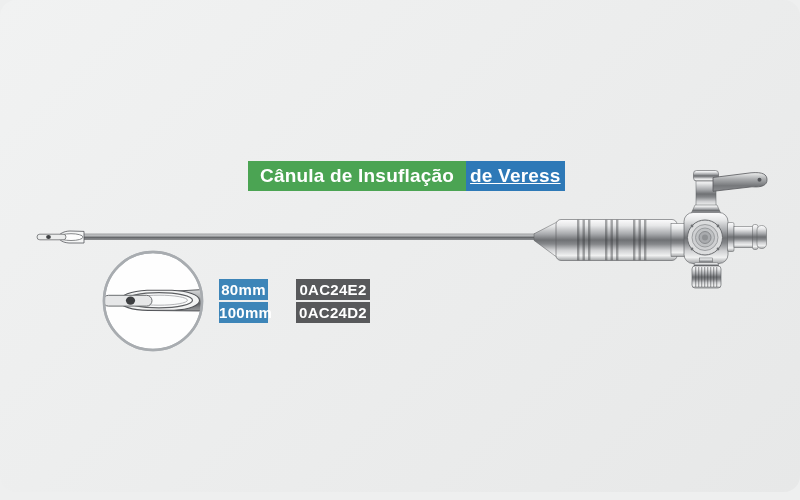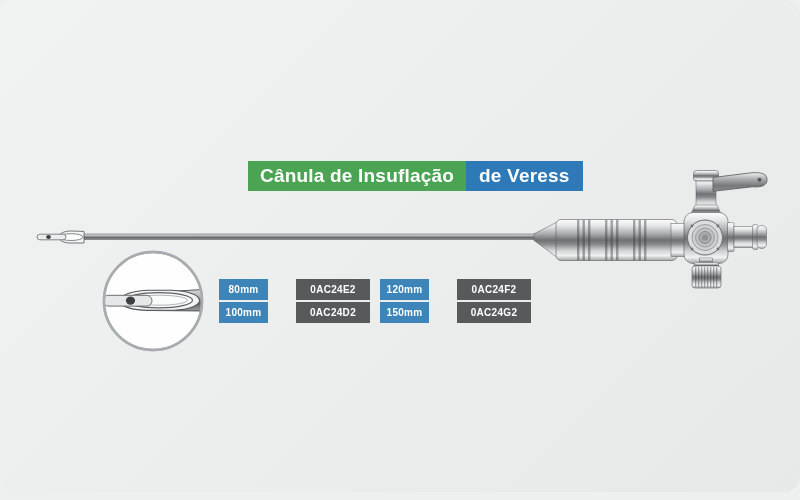--- a/index.html
+++ b/index.html
@@ -18,31 +18,31 @@
   
   .title{
     position:absolute;left:248px;top:161px;
     display:flex;height:30px;white-space:nowrap;
   }
   .title .seg{
     color:#fff;font-size:19px;font-weight:bold;
     line-height:30px;letter-spacing:0.2px;
   }
   .title .seg.green{background:var(--title-green,#4ba453);padding:0 12px;}
-  .title .seg.blue{background:var(--title-blue,#2e79b7);padding:0 13px;}
+  .title .seg.blue{background:var(--title-blue,#2e79b7);padding:0 4px;text-decoration:underline;}
 
   
   .size-table{
     position:absolute;left:219px;top:279px;
     display:flex;gap:10px;
   }
   .pair-col{display:grid;grid-template-columns:auto auto;gap:2px;}
   .cell{
     height:21px;line-height:21px;text-align:center;color:#fff;
-    font-size:10px;font-weight:bold;letter-spacing:0.3px;
+    font-size:15px;font-weight:bold;letter-spacing:0.3px;
     font-family:"Liberation Sans",sans-serif;
   }
   .cell.size{width:49px;background:var(--size-badge-blue,#3d85b8);}
   .cell.code{width:74px;background:var(--code-badge-gray,#58595b);margin-left:26px;}
 </style>
 </head>
 <body>
 
 <div class="stage">
 
@@ -166,21 +166,15 @@
     <div class="seg blue">de Veress</div>
   </div>
 
   <div class="size-table">
     <div class="pair-col">
       <span class="cell size">80mm</span>
       <span class="cell code">0AC24E2</span>
       <span class="cell size">100mm</span>
       <span class="cell code">0AC24D2</span>
     </div>
-    <div class="pair-col">
-      <span class="cell size">120mm</span>
-      <span class="cell code">0AC24F2</span>
-      <span class="cell size">150mm</span>
-      <span class="cell code">0AC24G2</span>
-    </div>
   </div>
 
 </div>
 
 </body></html>

